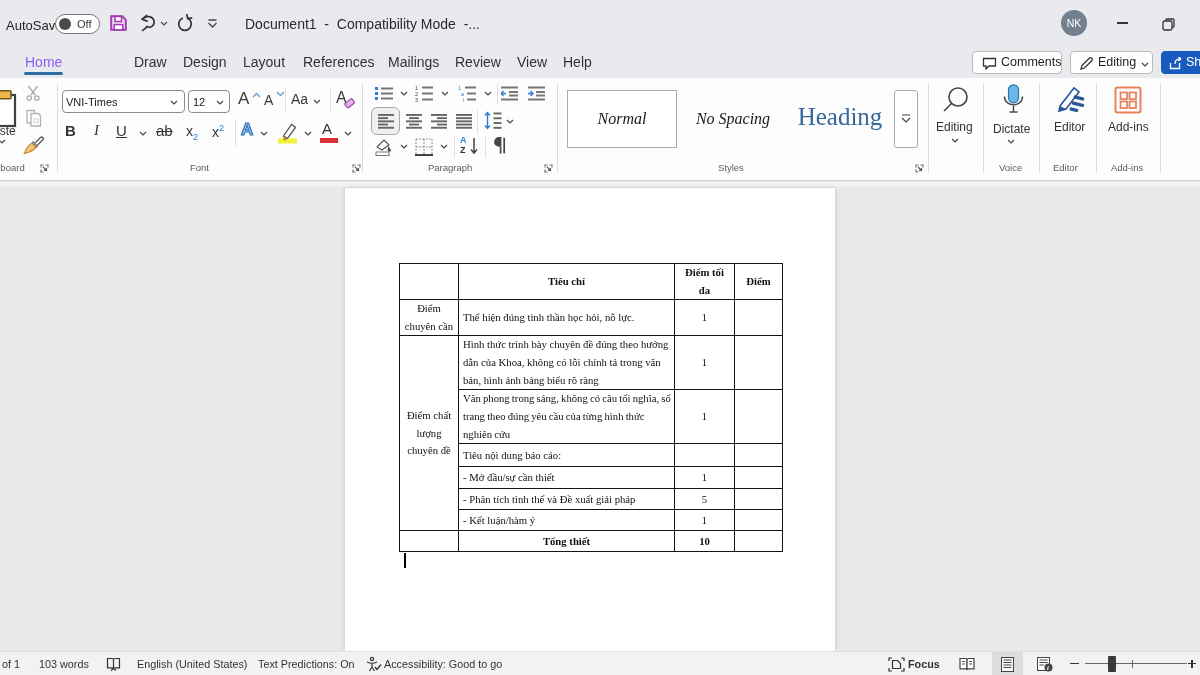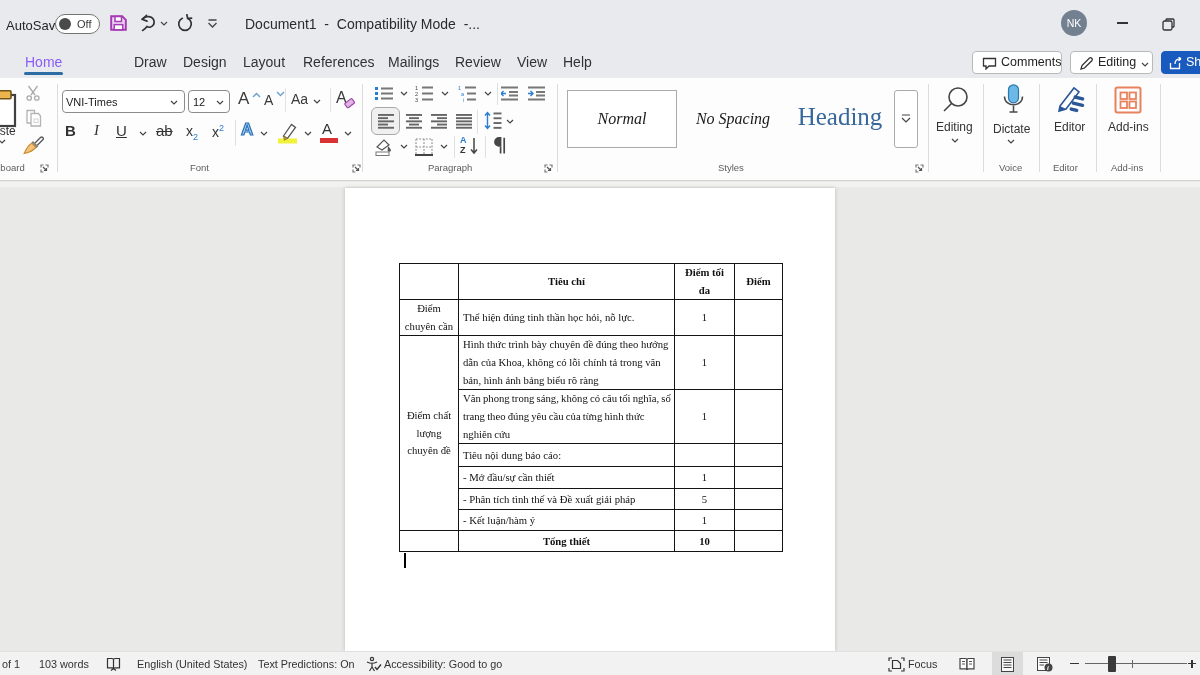--- a/index.html
+++ b/index.html
@@ -468,21 +468,21 @@
     <svg class="abs" style="left:365px; top:4px;" width="17" height="17" viewBox="0 0 17 17">
       <circle cx="7" cy="3" r="1.6" fill="none" stroke="#333" stroke-width="1.2"></circle>
       <path d="M2 6 C5 7.5 9 7.5 12 6 M7 7.5 V11 M7 11 L4.5 15 M7 11 L9.5 15" fill="none" stroke="#333" stroke-width="1.2"></path>
       <path d="M10 11 L12 13.5 L16 8.5" fill="none" stroke="#333" stroke-width="1.4"></path>
     </svg>
     <div class="sbitem" style="left:384px;">Accessibility: Good to go</div>
     <svg class="abs" style="left:888px; top:5px;" width="17" height="15" viewBox="0 0 17 15">
       <path d="M1 4 V1 H4 M13 1 H16 V4 M16 11 V14 H13 M4 14 H1 V11" fill="none" stroke="#333" stroke-width="1.2"></path>
       <path d="M4.5 3.5 H9.5 L12.5 6.5 V11.5 H4.5 Z" fill="none" stroke="#333" stroke-width="1.2"></path>
     </svg>
-    <div class="sbitem" style="left:908px;">Focus</div>
+    <div class="sbitem" style="left:908px;font-weight:bold;">Focus</div>
     <svg class="abs" style="left:959px; top:5px;" width="16" height="14" viewBox="0 0 16 14">
       <path d="M1 1.5 H6.5 A1.5 1.5 0 0 1 8 3 V13 A1.5 1.5 0 0 0 6.5 11.8 H1 Z" fill="#fff" stroke="#444" stroke-width="1.2"></path>
       <path d="M15 1.5 H9.5 A1.5 1.5 0 0 0 8 3 V13 A1.5 1.5 0 0 1 9.5 11.8 H15 Z" fill="#fff" stroke="#444" stroke-width="1.2"></path>
       <path d="M3 4.5 H6 M3 7 H6 M10 4.5 H13 M10 7 H13" stroke="#444" stroke-width="0.9"></path>
     </svg>
     <div class="abs" style="left:992px; top:0px; width:31px; height:24px; background:#dcdcdc;"></div>
     <svg class="abs" style="left:1001px; top:5px;" width="13" height="15" viewBox="0 0 13 15">
       <rect x="0.5" y="0.5" width="12" height="14" fill="#f8f8f8" stroke="#444" stroke-width="1"></rect>
       <path d="M2.5 3 H10.5 M2.5 5.5 H10.5 M2.5 8 H10.5 M2.5 10.5 H10.5" stroke="#444" stroke-width="1.1"></path>
     </svg>

